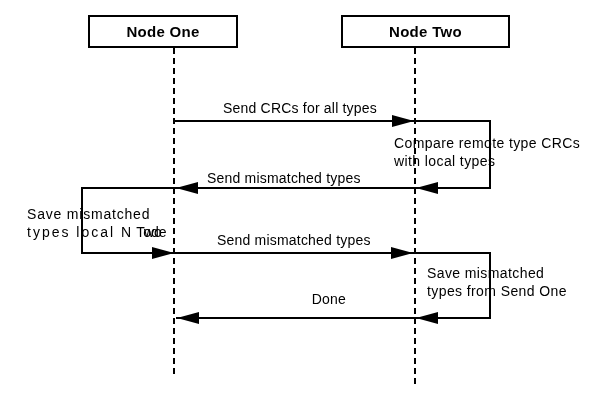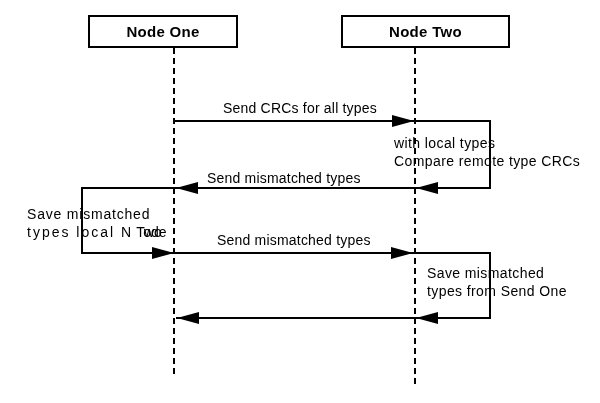--- a/index.html
+++ b/index.html
@@ -57,24 +57,25 @@
   <div class="arr left" style="left:416px;top:182px;"></div>
   <div class="arr left" style="left:176px;top:182px;"></div>
   <div class="arr right" style="left:152px;top:247px;"></div>
   <div class="arr right" style="left:391px;top:247px;"></div>
   <div class="arr left" style="left:416px;top:312px;"></div>
   <div class="arr left" style="left:177px;top:312px;"></div>
 
   <div class="mlabel" style="left:223px;top:100px;width:150px;">Send CRCs for all types</div>
   <div class="mlabel" style="left:207px;top:170px;width:146px;">Send mismatched types</div>
   <div class="mlabel" style="left:217px;top:232px;width:146px;">Send mismatched types</div>
+  <div class="mlabel" style="left:246px;top:291px;width:100px;">Done</div>
 
   <div class="note" style="left:394px;top:134px;width:200px;line-height:19px;">
+    <div>Compare remote type CRCs</div>
     <div>with local types</div>
-    <div>Compare remote type CRCs</div>
   </div>
 
   <div class="note" style="left:27px;top:205px;width:170px;line-height:17px;">
     <div class="spread" style="letter-spacing:.8px;">Save mismatched</div>
     <div class="spread">
       <span>types local N</span><span class="overlap-wrap"><span class="under">ode</span><span class="over">Two</span></span>
     </div>
   </div>
 
   <div class="note" style="left:427px;top:264px;width:150px;line-height:18px;">

